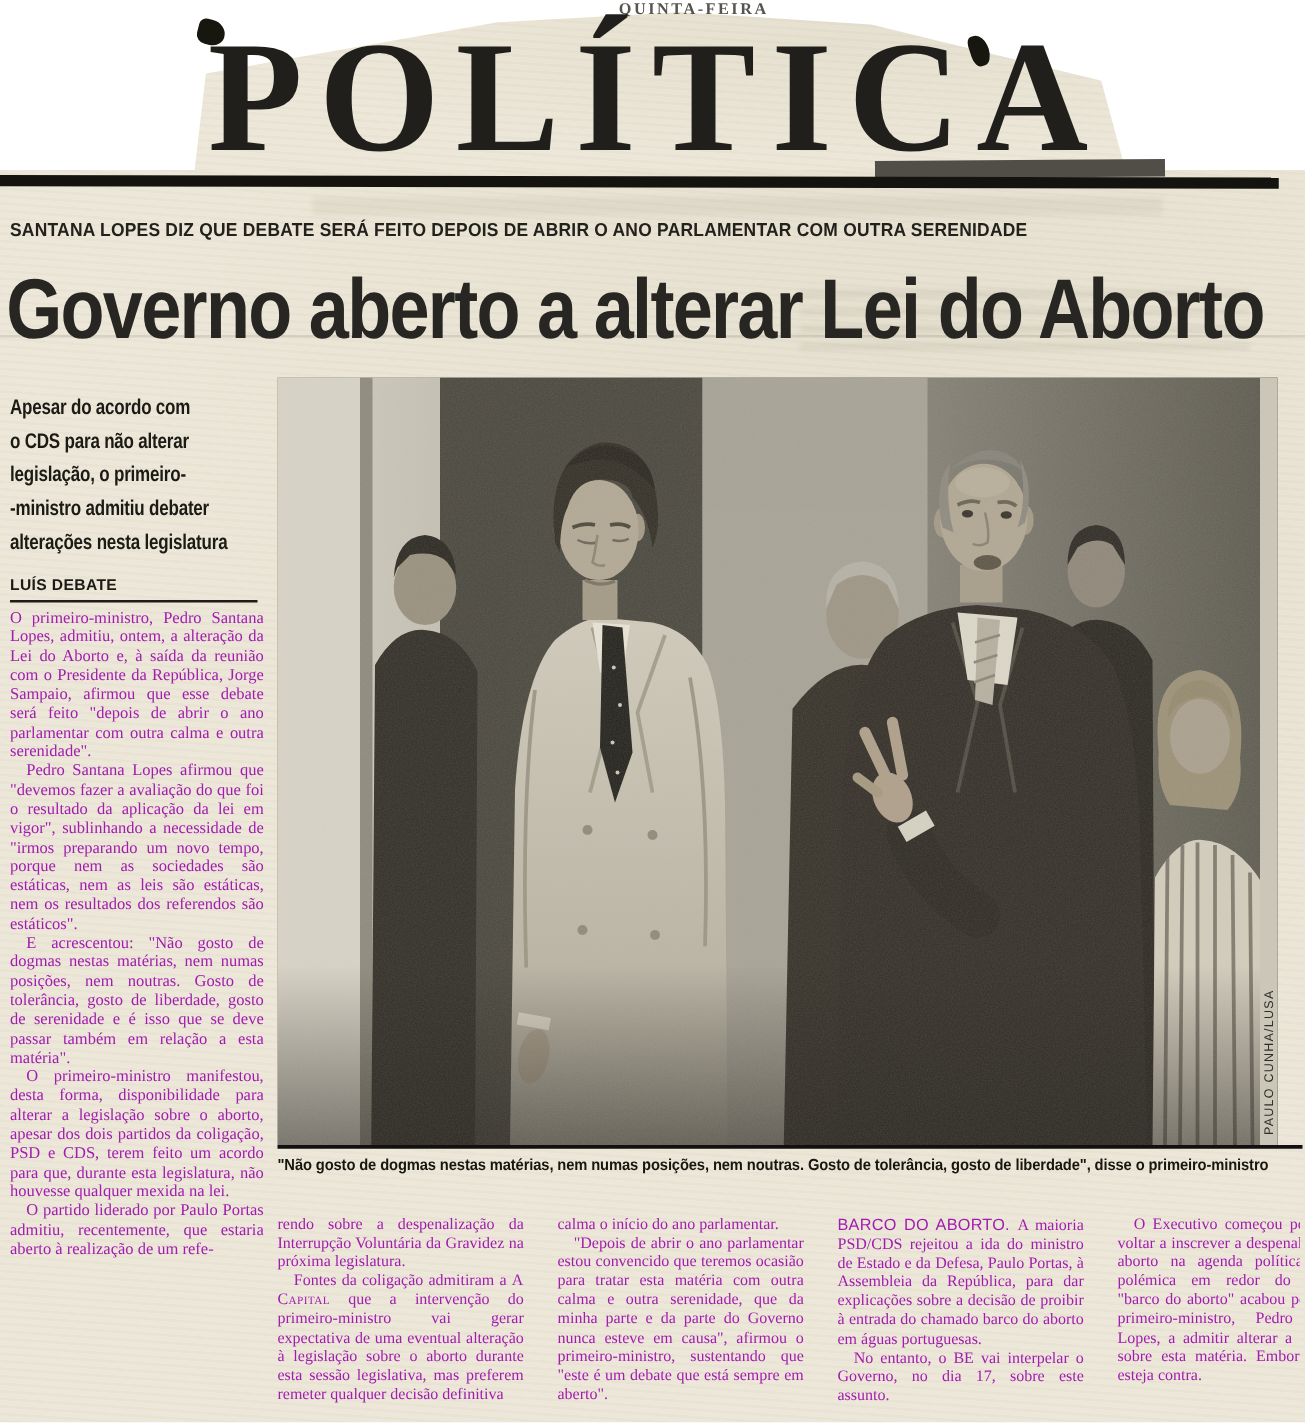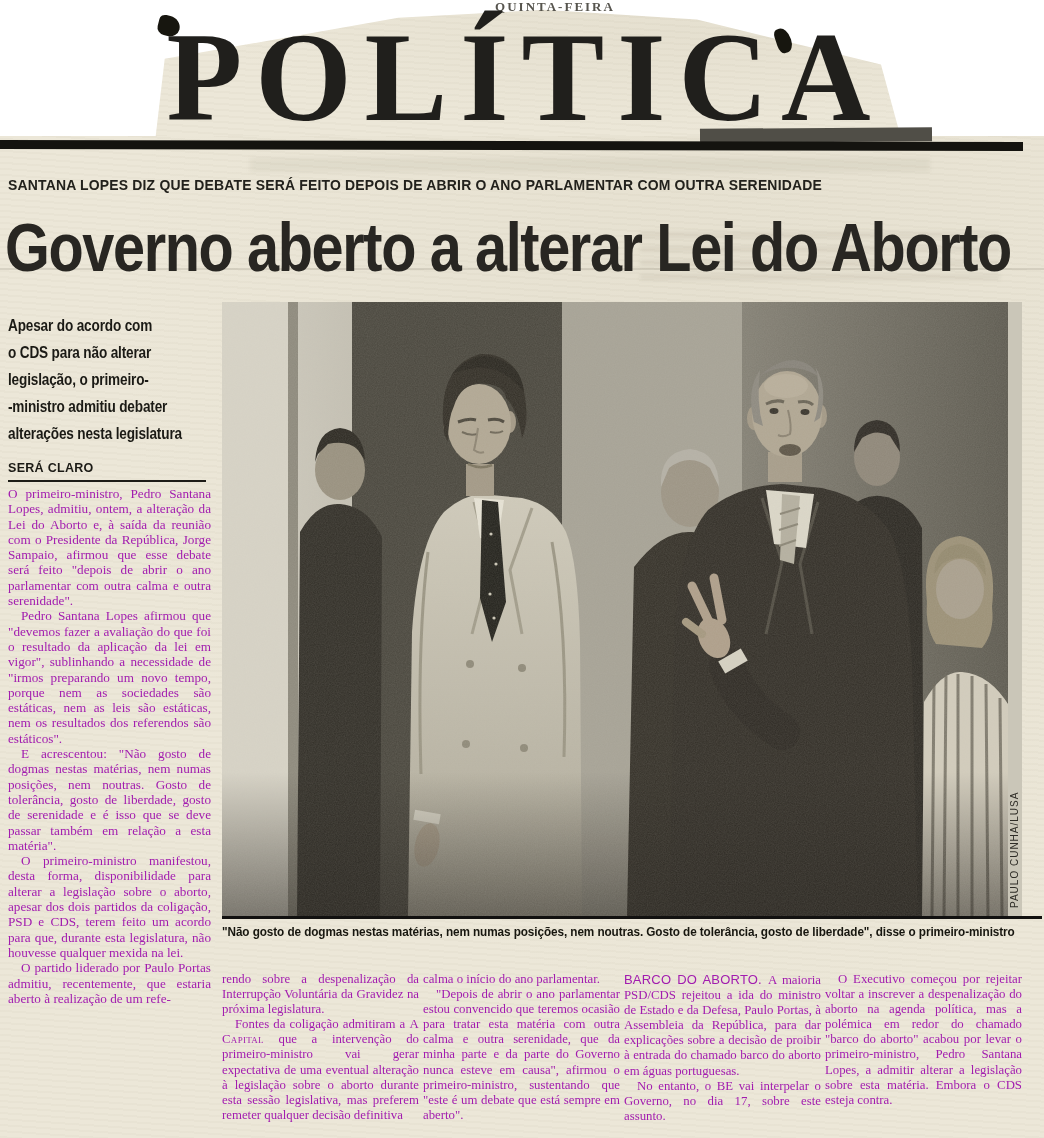--- a/index.html
+++ b/index.html
@@ -50,21 +50,21 @@
   .col1{position:absolute;left:8px;top:486px;width:203px;height:652px;overflow:hidden}
   
   .photo{position:absolute;left:222px;top:302px;width:800px;height:614px;background:#8a8679}
   .photo svg{display:block;width:100%;height:100%}
   
   .captionbar{position:absolute;left:222px;top:916px;width:820px;border-top:3px solid #121110;padding-top:5px}
   .caption{font-family:"Liberation Sans",sans-serif;font-weight:700;font-size:12.8px;letter-spacing:-.1px;
       color:#17160f;transform:scaleX(.92);transform-origin:0 0;white-space:nowrap}
   
   .bottomcols{position:absolute;left:222px;top:972px;width:818px;height:166px;overflow:hidden;
-      display:grid;grid-template-columns:repeat(4,197px);column-gap:4px}
+      display:grid;grid-template-columns:repeat(4,197px);column-gap:27px}
   .bottomcols .bodycol{font-size:12.8px;line-height:15.1px}
   .smudge{position:absolute;pointer-events:none;filter:blur(2px)}
   .smudge1{left:640px;top:230px;width:360px;height:50px;
       background:repeating-linear-gradient(0deg,rgba(120,112,88,.10) 0 6px,transparent 6px 14px)}
   .smudge2{left:250px;top:158px;width:680px;height:14px;background:rgba(120,112,88,.08)}
 </style>
 </head>
 <body>
 
 <div class="scan">
@@ -83,21 +83,21 @@
   <div class="crease"></div>
 
   <div class="kicker">SANTANA LOPES DIZ QUE DEBATE SERÁ FEITO DEPOIS DE ABRIR O ANO PARLAMENTAR COM OUTRA SERENIDADE</div>
   <div class="headline">Governo aberto a alterar Lei do Aborto</div>
 
   <div class="standfirst">Apesar do acordo com
 o CDS para não alterar
 legislação, o primeiro-
 -ministro admitiu debater
 alterações nesta legislatura</div>
-  <div class="byline">SERÁ CLARO</div>
+  <div class="byline">LUÍS DEBATE</div>
   <div class="col1 bodycol">
       <p class="noindent">O primeiro-ministro, Pedro Santana Lopes, admitiu, ontem, a alteração da Lei do Aborto e, à saída da reunião com o Presidente da República, Jorge Sampaio, afirmou que esse debate será feito "depois de abrir o ano parlamentar com outra calma e outra serenidade".</p>
       <p>Pedro Santana Lopes afirmou que "devemos fazer a avaliação do que foi o resultado da aplicação da lei em vigor", sublinhando a necessidade de "irmos preparando um novo tempo, porque nem as sociedades são estáticas, nem as leis são estáticas, nem os resultados dos referendos são estáticos".</p>
       <p>E acrescentou: "Não gosto de dogmas nestas matérias, nem numas posições, nem noutras. Gosto de tolerância, gosto de liberdade, gosto de serenidade e é isso que se deve passar também em relação a esta matéria".</p>
       <p>O primeiro-ministro manifestou, desta forma, disponibilidade para alterar a legislação sobre o aborto, apesar dos dois partidos da coligação, PSD e CDS, terem feito um acordo para que, durante esta legislatura, não houvesse qualquer mexida na lei.</p>
       <p>O partido liderado por Paulo Portas admitiu, recentemente, que estaria aberto à realização de um refe-</p>
     </div>
 
   <figure class="photo">
     <svg viewBox="0 0 800 614" preserveAspectRatio="none">

